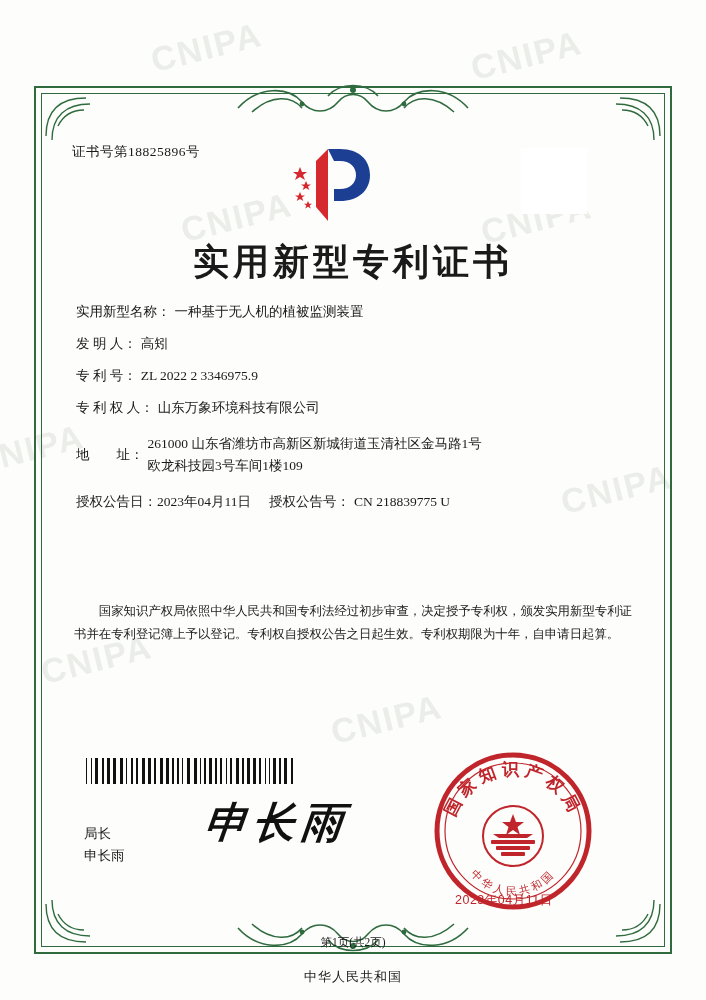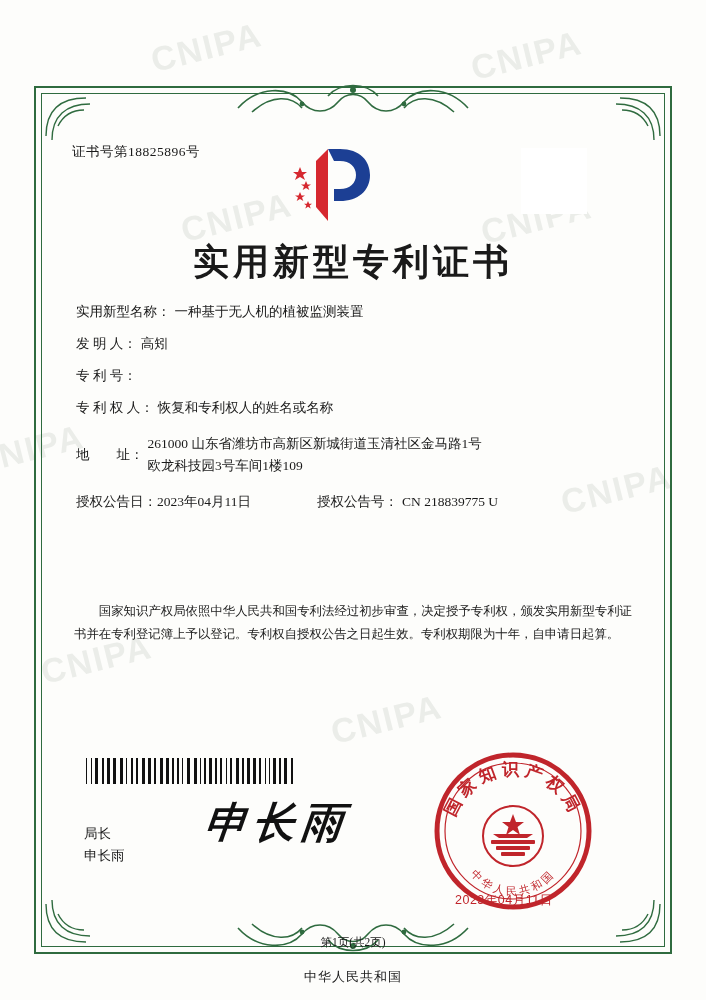--- a/index.html
+++ b/index.html
@@ -129,21 +129,21 @@
     flex: 0 0 auto;
   }
   .row .val {
     margin-left: 4px;
     flex: 1 1 auto;
   }
   .row.addr .val {
     line-height: 1.6;
   }
   .row.two .right {
-    margin-left: 66px;
+    margin-left: 18px;
     white-space: pre;
   }
 
   
   .paras {
     position: absolute;
     left: 74px; top: 600px;
     width: 558px;
     font-size: 12.4px;
     line-height: 1.85;
@@ -324,24 +324,25 @@
     <div class="row">
       <span class="lab">实用新型名称：</span>
       <span class="val">一种基于无人机的植被监测装置</span>
     </div>
     <div class="row">
       <span class="lab">发 明 人：</span>
       <span class="val">高矧</span>
     </div>
     <div class="row">
       <span class="lab">专 利 号：</span>
+      <span class="val">ZL 2022 2 3346975.9</span>
     </div>
     <div class="row">
       <span class="lab">专 利 权 人：</span>
-      <span class="val">恢复和专利权人的姓名或名称</span>
+      <span class="val">山东万象环境科技有限公司</span>
     </div>
     <div class="row addr">
       <span class="lab">地        址：</span>
       <span class="val">
         <span>261000 山东省潍坊市高新区新城街道玉清社区金马路1号</span><br>
         <span>欧龙科技园3号车间1楼109</span>
       </span>
     </div>
     <div class="row two">
       <span class="lab">授权公告日：</span>

